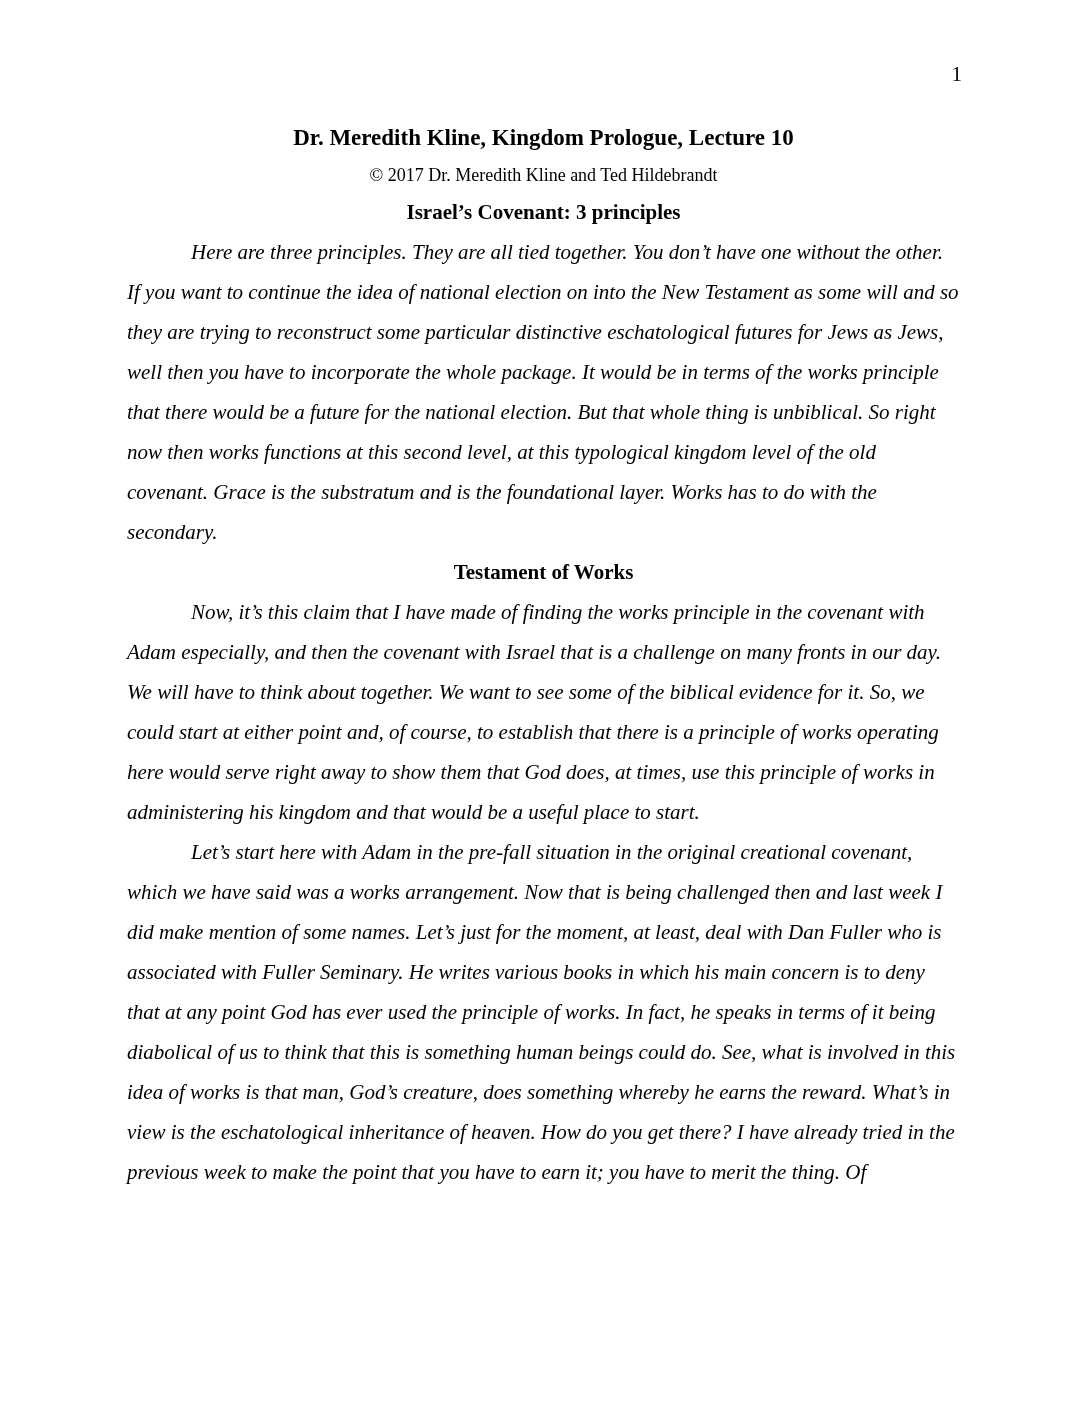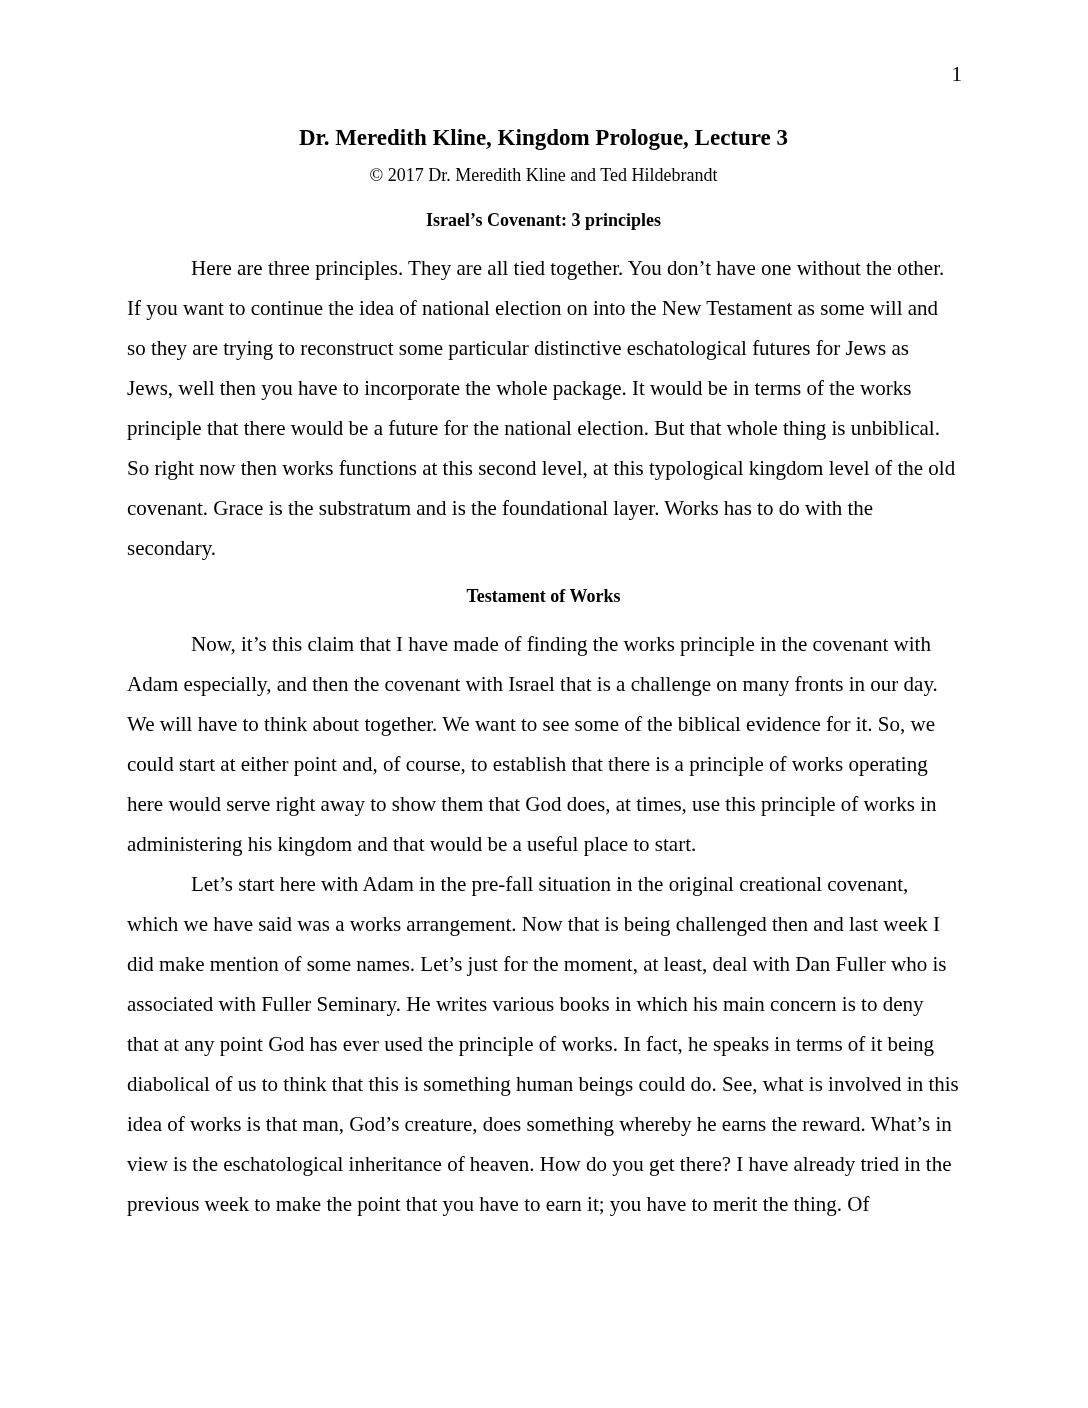--- a/index.html
+++ b/index.html
@@ -36,42 +36,43 @@
     margin: 0;
     line-height: 40px;
   }
   .copyright {
     font-size: 18px;
     text-align: center;
     margin: 0;
     line-height: 34px;
   }
   .heading {
-    font-size: 18px;
+    font-size: 21px;
     font-weight: bold;
     text-align: center;
-    margin: 8px;
+    margin: 0;
     line-height: 40px;
   }
   .para {
     font-size: 21px;
     line-height: 40px;
     margin: 0;
     text-indent: 64px;
     text-align: left;
+    font-style: italic;
   }
 </style>
 </head>
 <body>
 
 <div class="page">
   <div class="page-number">1</div>
 
   <div class="content">
-    <h1 class="title">Dr. Meredith Kline, Kingdom Prologue, Lecture 3</h1>
+    <h1 class="title">Dr. Meredith Kline, Kingdom Prologue, Lecture 10</h1>
 
     <div class="copyright">© 2017 Dr. Meredith Kline and Ted Hildebrandt</div>
 
     <h2 class="heading">Israel’s Covenant: 3 principles</h2>
 
     <p class="para">Here are three principles. They are all tied together.  You don’t have one without the other. If you want to continue the idea of national election on into the New Testament as some will and so they are trying to reconstruct some particular distinctive eschatological futures for Jews as Jews, well then you have to incorporate the whole package. It would be in terms of the works principle that there would be a future for the national election. But that whole thing is unbiblical. So right now then works functions at this second level, at this typological kingdom level of the old covenant.  Grace is the substratum and is the foundational layer. Works has to do with the secondary.</p>
 
     <h2 class="heading">Testament of Works</h2>
 
     <p class="para">Now, it’s this claim that I have made of finding the works principle in the covenant with Adam especially, and then the covenant with Israel that is a challenge on many fronts in our day. We will have to think about together. We want to see some of the biblical evidence for it. So, we could start at either point and, of course, to establish that there is a principle of works operating here would serve right away to show them that God does, at times, use this principle of works in administering his kingdom and that would be a useful place to start.</p>

